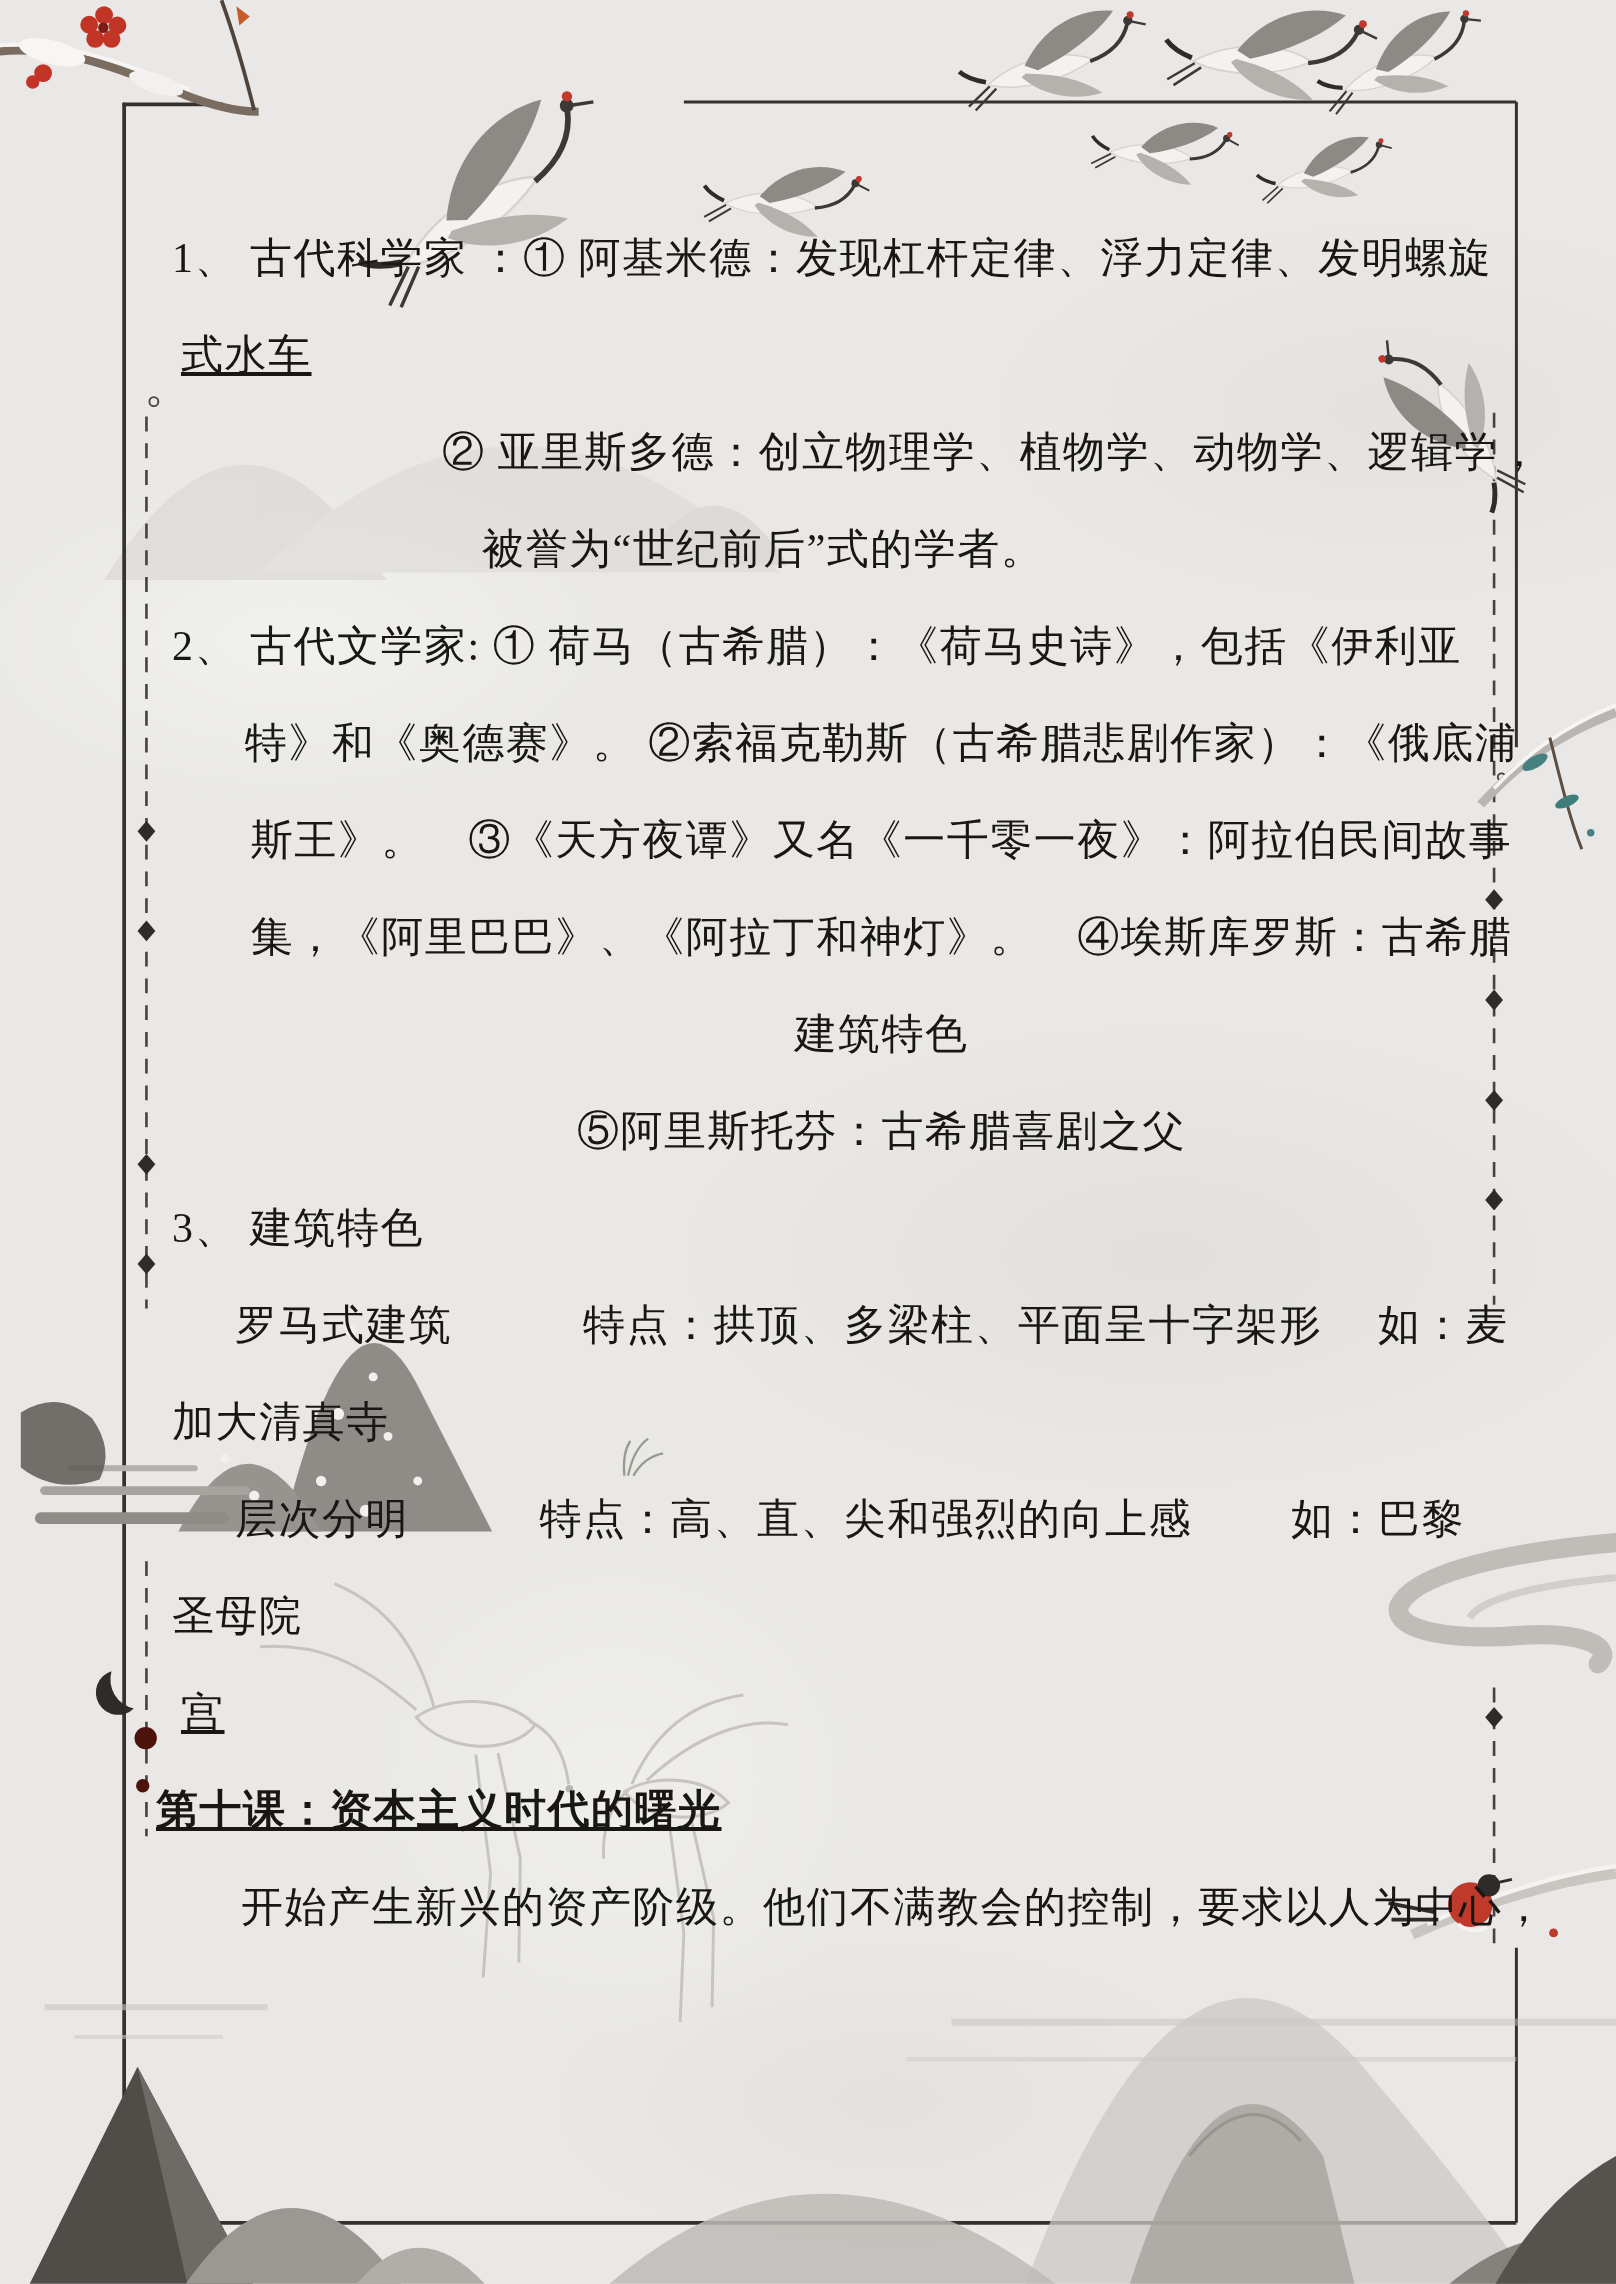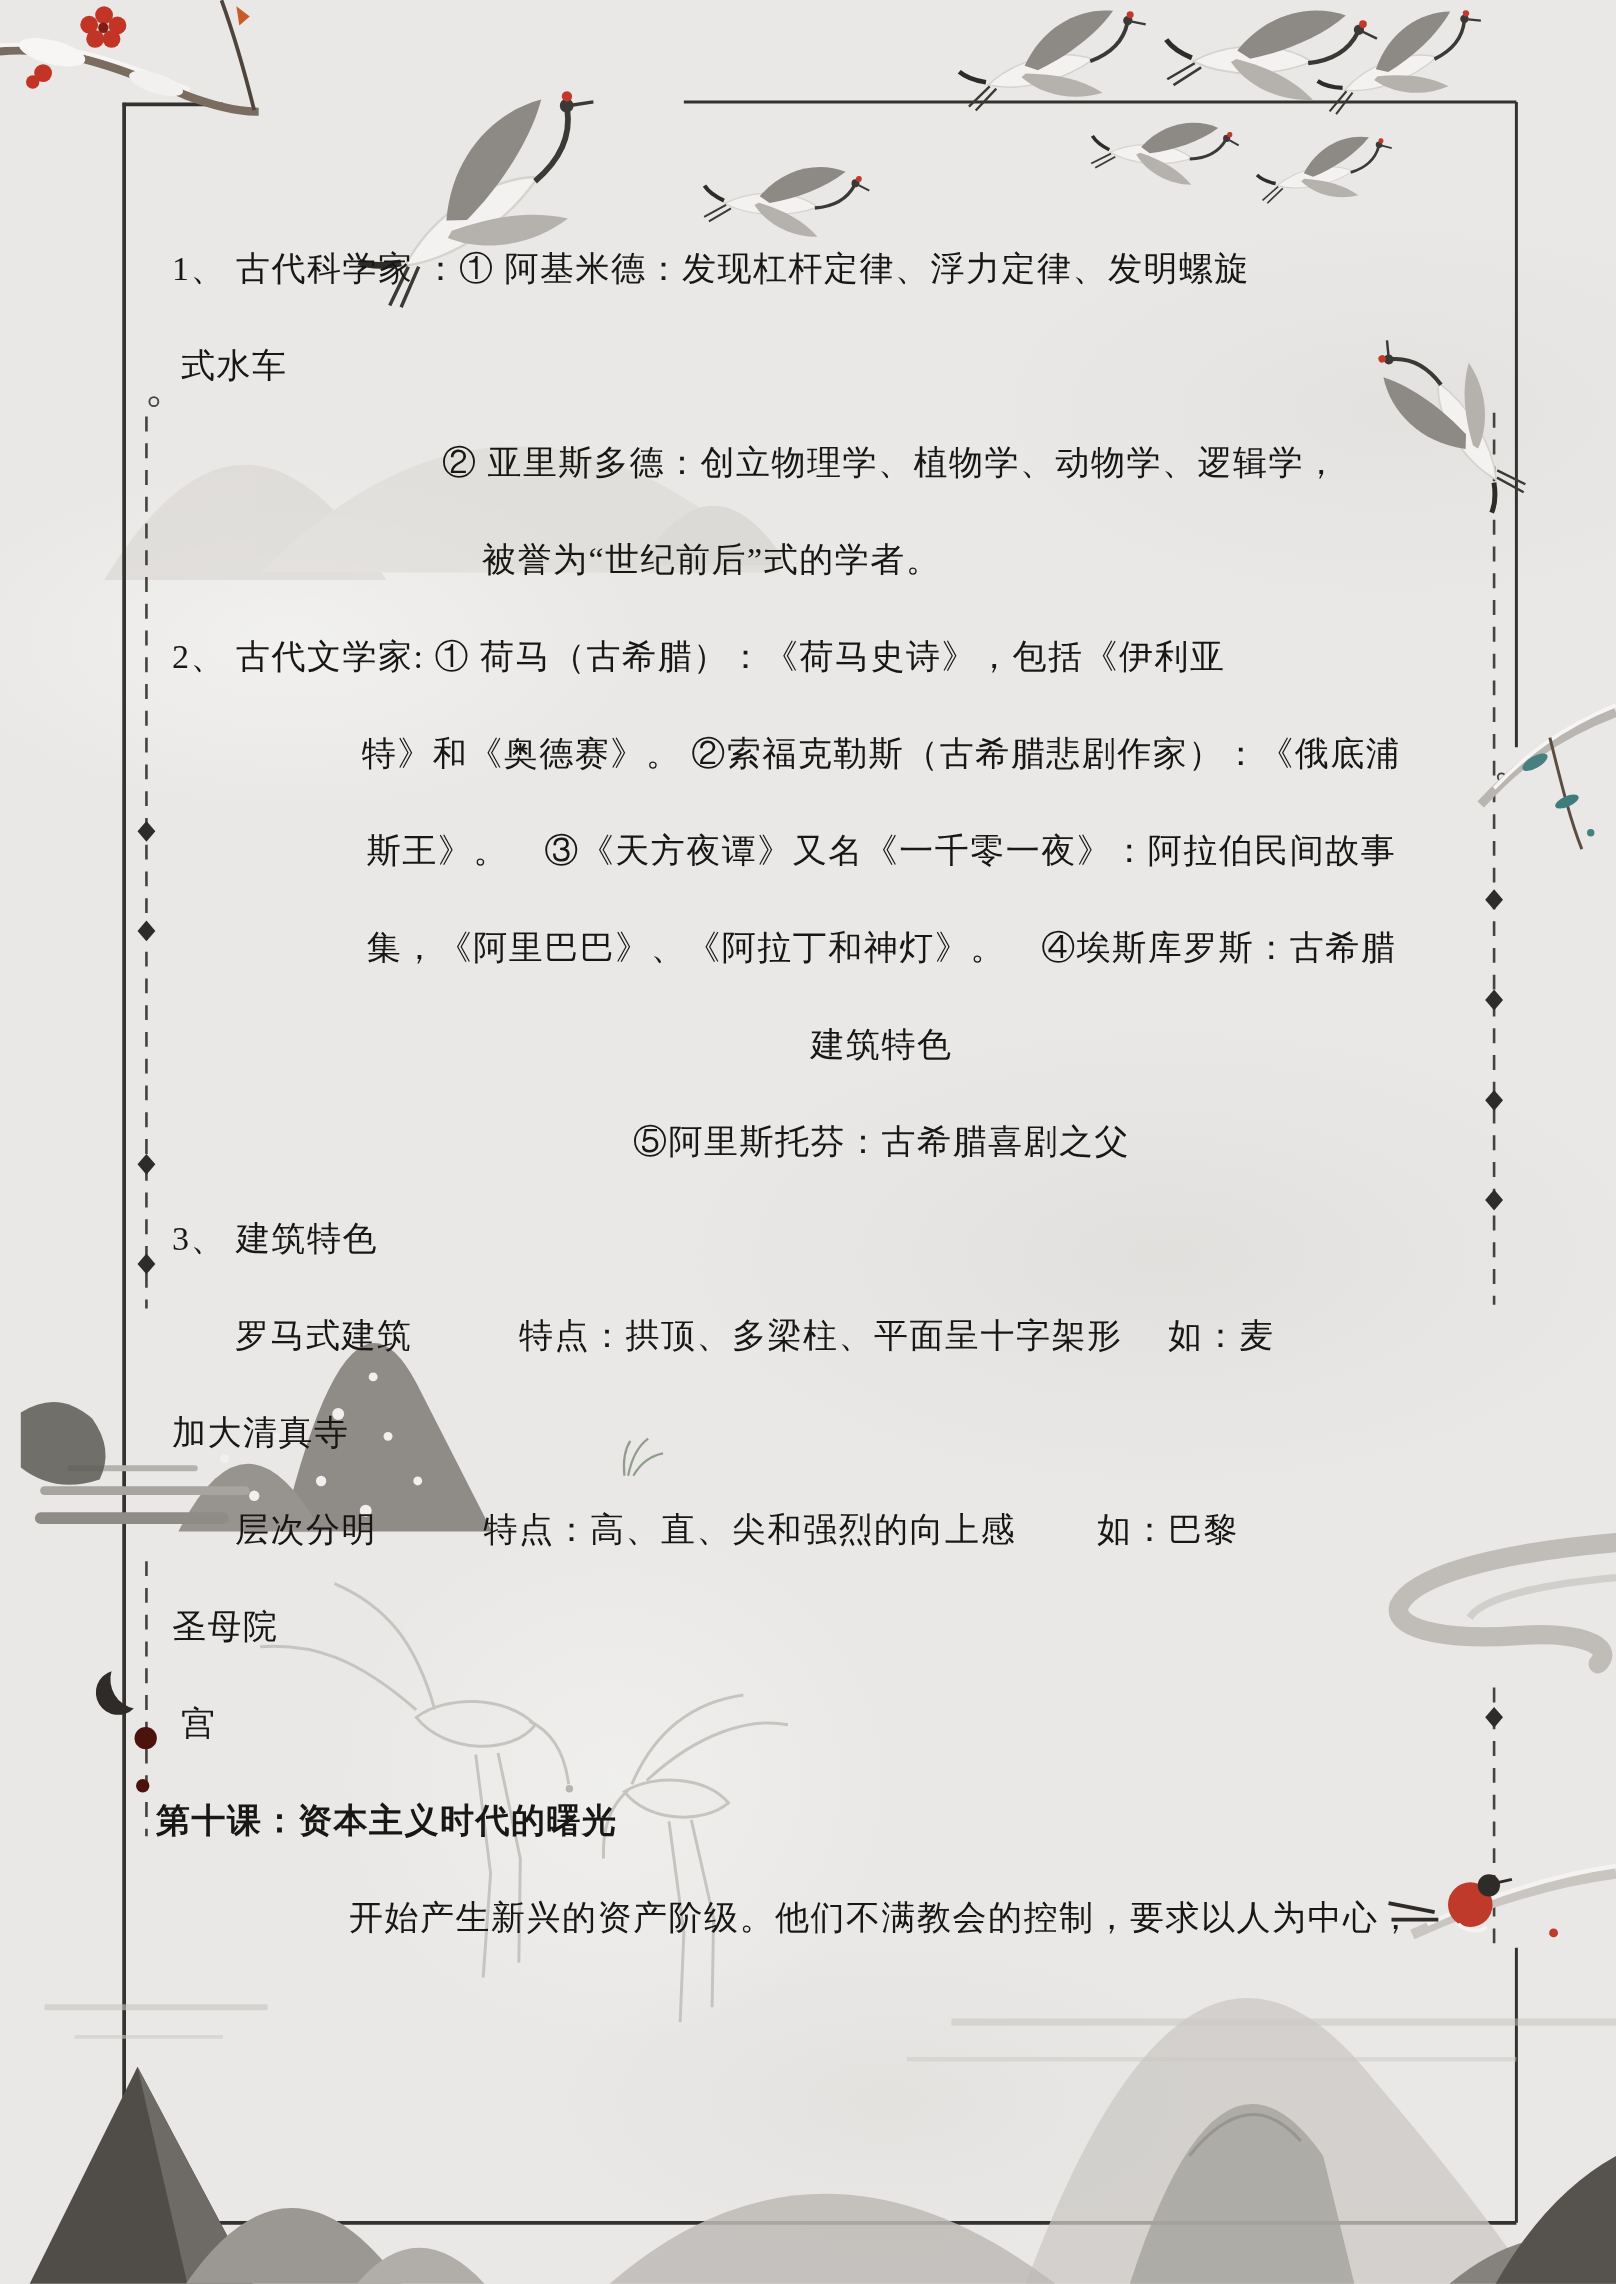--- a/index.html
+++ b/index.html
@@ -9,30 +9,30 @@
     background-image:
       radial-gradient(ellipse 520px 253px at 18% 28%, rgba(255,255,255,.38), transparent 70%),
       radial-gradient(ellipse 669px 320px at 72% 55%, rgba(199,196,192,.22), transparent 72%),
       radial-gradient(ellipse 416px 387px at 38% 78%, rgba(255,255,255,.30), transparent 70%),
       radial-gradient(ellipse 565px 268px at 86% 18%, rgba(204,201,197,.20), transparent 70%),
       radial-gradient(ellipse 476px 223px at 55% 92%, rgba(210,207,203,.25), transparent 70%);
     font-family:"Liberation Serif","DejaVu Serif",serif;
   }
   .art{position:absolute;left:0;top:0;width:1616px;height:2284px;z-index:1;}
   .text-layer{
-    position:absolute;left:124px;top:220px;width:1398px;z-index:3;
-    color:#181715;font-size:34px;letter-spacing:1.5px;
+    position:absolute;left:124px;top:210px;width:1398px;z-index:3;
+    color:#181715;font-size:42px;letter-spacing:1.5px;
   }
   .line{height:97px;line-height:97px;margin:0;white-space:nowrap;}
   .p0{padding-left:48px;}
   .p1{padding-left:117px;text-align:center;}
   .p2{padding-left:111px;}
   .p3{padding-left:318px;}
   .p4{padding-left:358px;}
-  .p5{padding-left:57px;}
+  .p5{padding-left:57px;text-decoration:underline;}
   .heading{font-weight:bold;padding-left:32px;}
 </style>
 </head>
 <body>
 
 <svg class="art" viewBox="0 0 2174 3072" aria-hidden="true">
   <defs>
     <g id="crane">
       <path d="M-60,10 C-20,-18 40,-24 78,-4 C40,16 -15,26 -60,10 Z" fill="#f3f2f0" stroke="#d6d3cf" stroke-width="2"></path>
       <path d="M-10,-8 C20,-55 70,-72 112,-62 C86,-34 44,-12 6,0 Z" fill="#8d8a86"></path>

